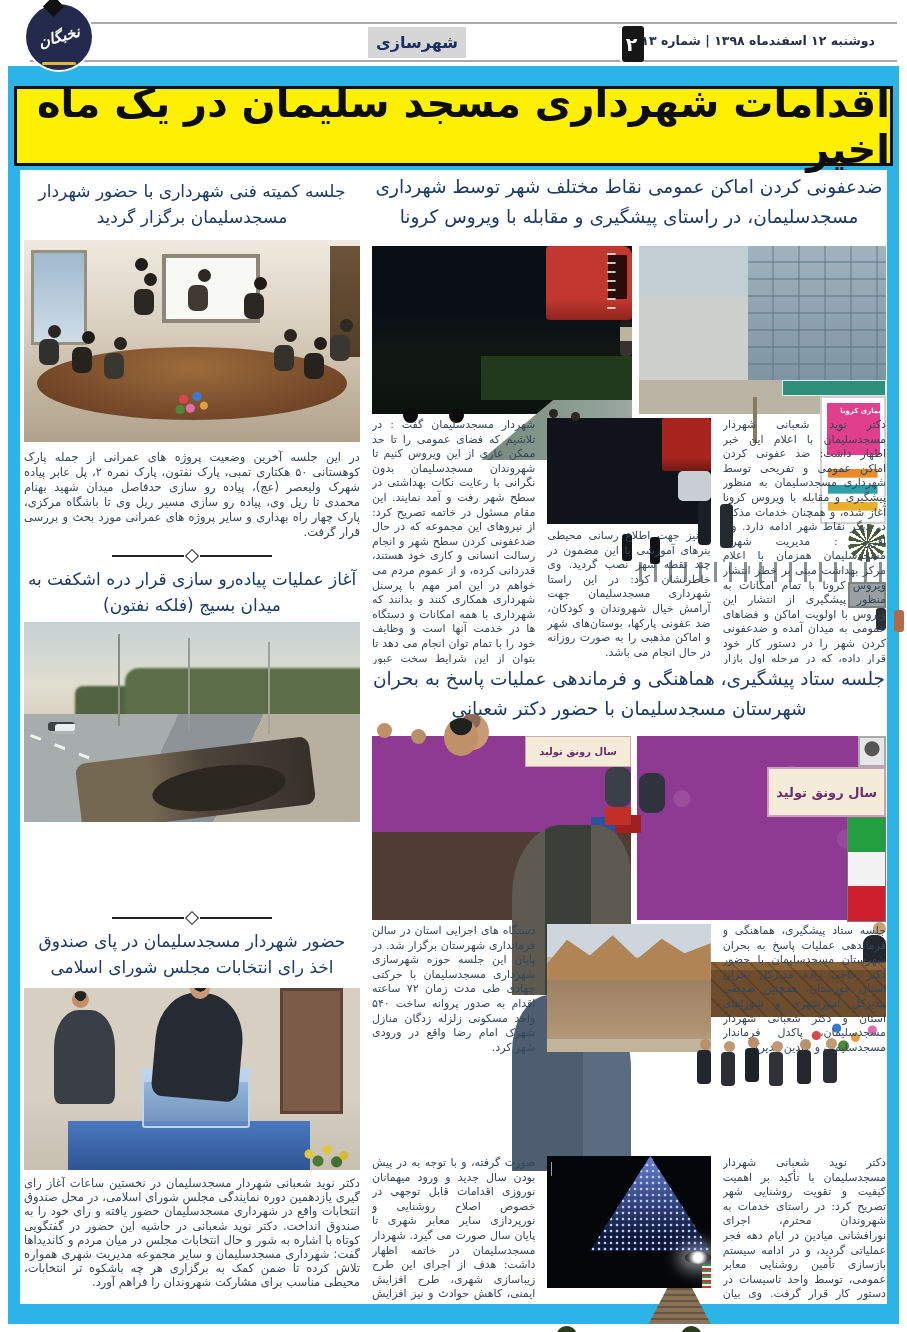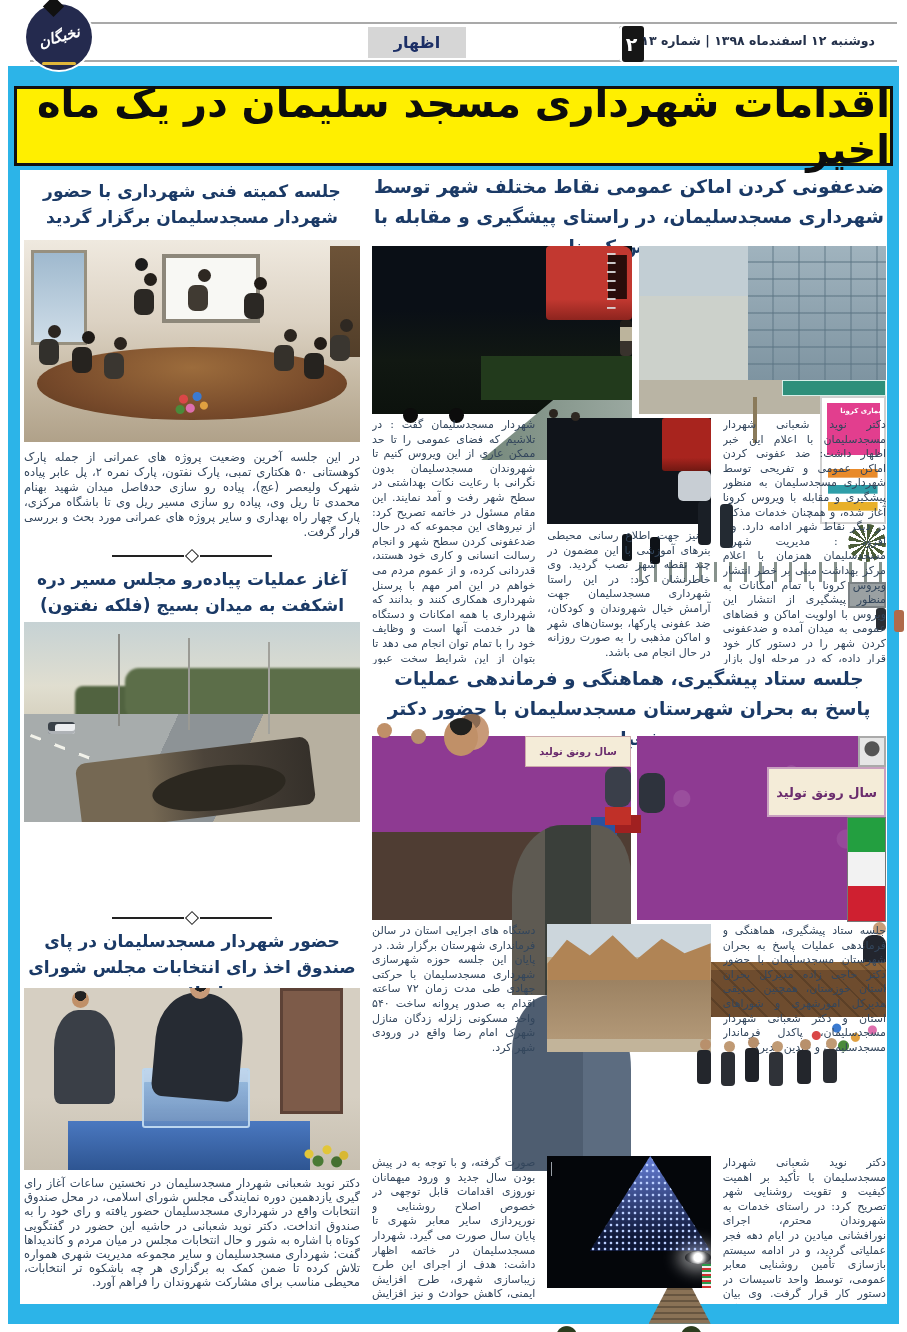--- a/index.html
+++ b/index.html
@@ -25,21 +25,21 @@
   .band-top{position:absolute;left:8px;right:8px;top:66px;height:104px;background:#2cb4e8;}
   .bar-left{position:absolute;left:8px;top:66px;width:12px;bottom:8px;background:#2cb4e8;}
   .bar-right{position:absolute;right:8px;top:66px;width:12px;bottom:8px;background:#2cb4e8;}
   .bar-bottom{position:absolute;left:8px;right:8px;height:20px;top:1304px;background:#2cb4e8;}
   .main-banner{position:absolute;left:14px;right:14px;top:86px;height:74px;background:#ffef00;
         border:3px solid #111;display:flex;align-items:center;justify-content:center;}
   .main-banner h1{margin:0;font-size:40px;color:#0d0d0d;font-weight:bold;letter-spacing:-1px;text-align:right;}
   
   .content-left{position:absolute;left:24px;top:178px;width:336px;height:1126px;}
   .content-right{position:absolute;left:372px;top:172px;width:514px;height:1132px;}
-  .hl{position:absolute;left:0;right:0;text-align:center;color:#1b3a66;font-weight:bold;
+  .hl{position:absolute;left:0;right:0;text-align:center;color:#1b3a66;font-weight:normal;
       font-size:17px;line-height:26px;margin:0;}
   .hl.big{font-size:18.5px;line-height:30px;}
   .bt{color:#33465c;font-size:11.5px;line-height:15px;text-align:justify;margin:0;overflow:hidden;}
   .bt.small{font-size:11px;line-height:14.6px;}
   .divider{position:absolute;left:0;right:0;height:12px;display:flex;align-items:center;justify-content:center;}
   .divider::before,.divider::after{content:"";width:72px;height:1.6px;background:#222;}
   .divider .dia{width:8px;height:8px;border:1.6px solid #222;transform:rotate(45deg);margin:0 3px;}
   .ph{position:absolute;left:0;right:0;overflow:hidden;background:#888;}
   .ph *{position:absolute;}
   .flexrow{position:absolute;left:0;right:0;display:flex;}
@@ -231,21 +231,21 @@
 </style>
 </head>
 <body>
 
 <div class="rule t"></div>
 <div class="rule b"></div>
 <div class="logo">
   <span>نخبگان</span>
 </div>
 <div class="section-box">
-  <span>اظهار</span>
+  <span>شهرسازی</span>
 </div>
 <div class="page-badge">
   <span>۲</span>
 </div>
 <div class="date-line">دوشنبه ۱۲ اسفندماه ۱۳۹۸ | شماره ۱۳</div>
 
 <div class="band-top"></div>
 <div class="bar-left"></div>
 <div class="bar-right"></div>
 <div class="bar-bottom"></div>
@@ -264,21 +264,21 @@
     <div class="table"></div>
     <div class="heads"></div>
     <div class="bodies"></div>
     <div class="flower"></div>
   </div>
   <p class="bt" style="position:absolute;top:272px;height:100px;left:0;right:0;">در این جلسه آخرین وضعیت پروژه های عمرانی از جمله پارک کوهستانی ۵۰ هکتاری تمبی، پارک نفتون، پارک نمره ۲، پل عابر پیاده شهرک ولیعصر (عج)، پیاده رو سازی حدفاصل میدان شهید بهنام محمدی تا ریل وی، پیاده رو سازی مسیر ریل وی تا باشگاه مرکزی، پارک چهار راه بهداری و سایر پروژه های عمرانی مورد بحث و بررسی قرار گرفت.</p>
   <div class="divider" style="top:372px;">
       <span class="dia"></span>
     </div>
 
-  <h2 class="hl" style="top:388px;">آغاز عملیات پیاده‌رو مجلس مسیر دره اشکفت به میدان بسیج (فلکه نفتون)</h2>
+  <h2 class="hl" style="top:388px;">آغاز عملیات پیاده‌رو سازی قرار دره اشکفت به میدان بسیج (فلکه نفتون)</h2>
   <div class="ph ph-road" style="top:444px;height:200px;">
     <div class="trees"></div>
     <div class="roadway"></div>
     <div class="dashes"></div>
     <div class="median"></div>
     <div class="burn"></div>
     <div class="car"></div>
     <div class="pole"></div>
   </div>
   <div class="divider" style="top:734px;">

